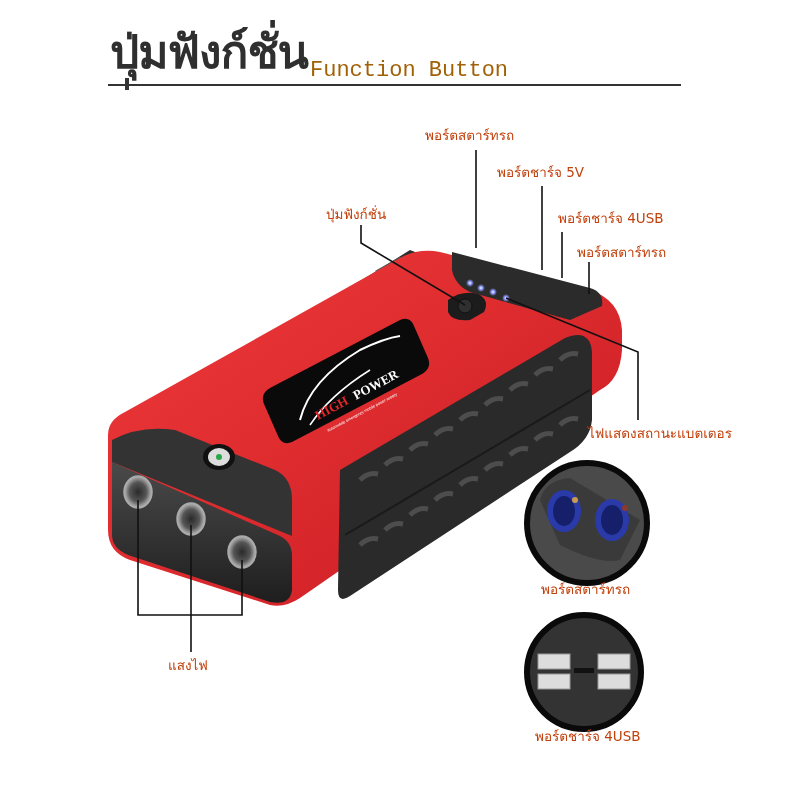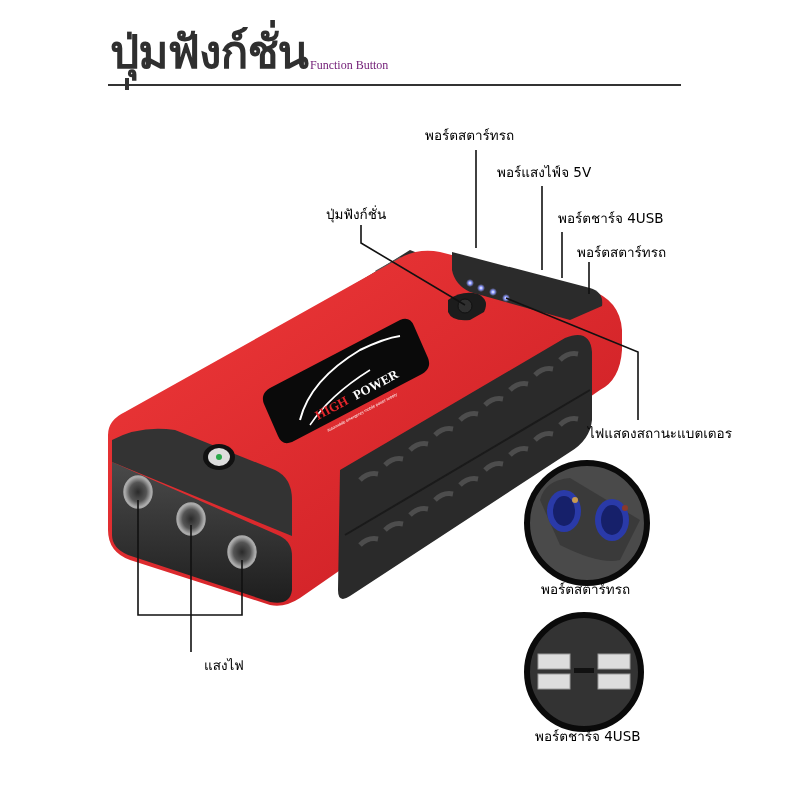--- a/index.html
+++ b/index.html
@@ -1,25 +1,25 @@
 <!DOCTYPE html>
 <html><head>
   <meta charset="utf-8">
   <style>
     html, body { margin: 0; padding: 0; background: #ffffff; }
     body { width: 790px; height: 790px; position: relative; overflow: hidden;
            font-family: "DejaVu Sans", "Liberation Sans", sans-serif; color: #222; }
     .header { position: absolute; left: 110px; top: 22px; height: 70px; }
     .title-thai { position: absolute; left: 0; top: 0; font-size: 46px; font-weight: bold;
                   color: #2f2f2f; letter-spacing: -1px; white-space: nowrap; line-height: 60px; }
-    .title-en { position: absolute; left: 200px; top: 36px; font-size: 12px; color: #701a75;
-                white-space: nowrap; font-family: Liberation Serif, serif; }
+    .title-en { position: absolute; left: 200px; top: 36px; font-size: 22px; color: #a16207;
+                white-space: nowrap; font-family: Liberation Mono, monospace; }
     .title-rule { position: absolute; left: 108px; top: 84px; width: 573px; height: 2px; background: #333; }
     .title-tick { position: absolute; left: 125px; top: 78px; width: 4px; height: 12px; background: #333; }
-    .label { position: absolute; font-size: 13.5px; color: #000000; white-space: nowrap;
+    .label { position: absolute; font-size: 13.5px; color: #c2410c; white-space: nowrap;
              font-family: "DejaVu Sans", sans-serif; line-height: 16px; }
     svg.main { position: absolute; left: 0; top: 0; }
   </style>
 </head>
 <body>
 
 <div class="header">
   <div class="title-thai">ปุ่มฟังก์ชั่น</div>
   <div class="title-en">Function Button</div>
 </div>
@@ -161,20 +161,20 @@
     <circle cx="584" cy="672" r="57" fill="#333" stroke="#0a0a0a" stroke-width="6"></circle>
     <rect x="538" y="654" width="32" height="15" fill="#ddd" stroke="#999"></rect>
     <rect x="538" y="674" width="32" height="15" fill="#ddd" stroke="#999"></rect>
     <rect x="598" y="654" width="32" height="15" fill="#ddd" stroke="#999"></rect>
     <rect x="598" y="674" width="32" height="15" fill="#ddd" stroke="#999"></rect>
     <rect x="574" y="668" width="20" height="5" fill="#111"></rect>
   </g>
 </svg>
 
 <div class="label" style="left:425px; top:127px;">พอร์ตสตาร์ทรถ</div>
-<div class="label" style="left:497px; top:164px;">พอร์แสงไฟ์จ 5V</div>
+<div class="label" style="left:497px; top:164px;">พอร์ตชาร์จ 5V</div>
 <div class="label" style="left:326px; top:206px;">ปุ่มฟังก์ชั่น</div>
 <div class="label" style="left:558px; top:210px;">พอร์ตชาร์จ 4USB</div>
 <div class="label" style="left:577px; top:244px;">พอร์ตสตาร์ทรถ</div>
 <div class="label" style="left:588px; top:425px;">ไฟแสดงสถานะแบตเตอร</div>
-<div class="label" style="left:168px; top:657px;margin-left:36px;">แสงไฟ</div>
+<div class="label" style="left:168px; top:657px;">แสงไฟ</div>
 <div class="label" style="left:541px; top:581px;">พอร์ตสตาร์ทรถ</div>
 <div class="label" style="left:535px; top:728px;">พอร์ตชาร์จ 4USB</div>
 
 </body></html>

